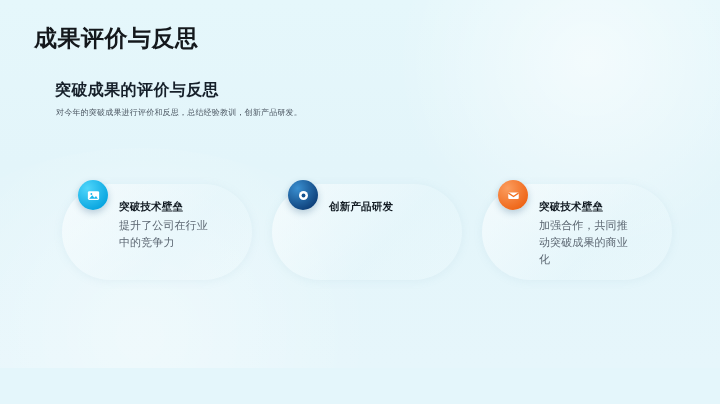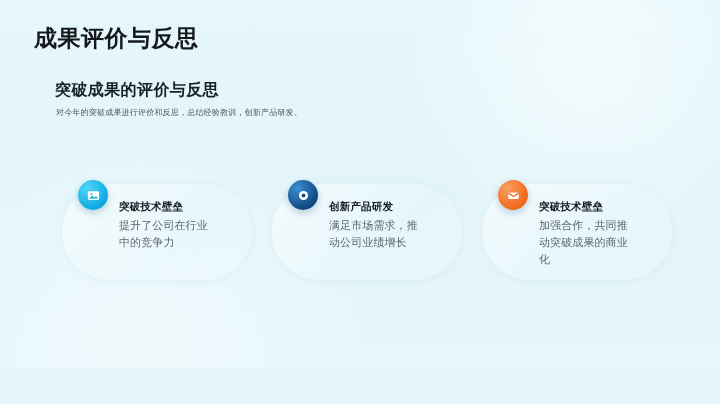--- a/index.html
+++ b/index.html
@@ -155,21 +155,20 @@
 
     <div class="card">
       <div class="card-icon" style="background: radial-gradient(circle at 32% 28%, #3a8fd0, #0d3f79 78%);">
         <svg width="15" height="15" viewBox="0 0 24 24" aria-hidden="true">
           <circle cx="12" cy="12" r="7.2" fill="#ffffff"></circle>
           <circle cx="12" cy="12" r="3.1" fill="#11508f"></circle>
         </svg>
       </div>
       <div class="card-body">
         <div class="card-title">创新产品研发</div>
-        <div class="card-desc">满足市场需求，推动公司业绩增长</div>
       </div>
     </div>
 
     <div class="card">
       <div class="card-icon" style="background: radial-gradient(circle at 32% 28%, #fb9d5e, #ee6416 78%);">
         <svg width="15" height="15" viewBox="0 0 24 24" aria-hidden="true">
           <rect x="3.6" y="7.2" width="16.8" height="10.4" rx="1.8" fill="#ffffff"></rect>
           <path d="M4.6 8.6 L12 13.6 L19.4 8.6" fill="none" stroke="#f2701f" stroke-width="2" stroke-linejoin="round" stroke-linecap="round"></path>
         </svg>
       </div>

